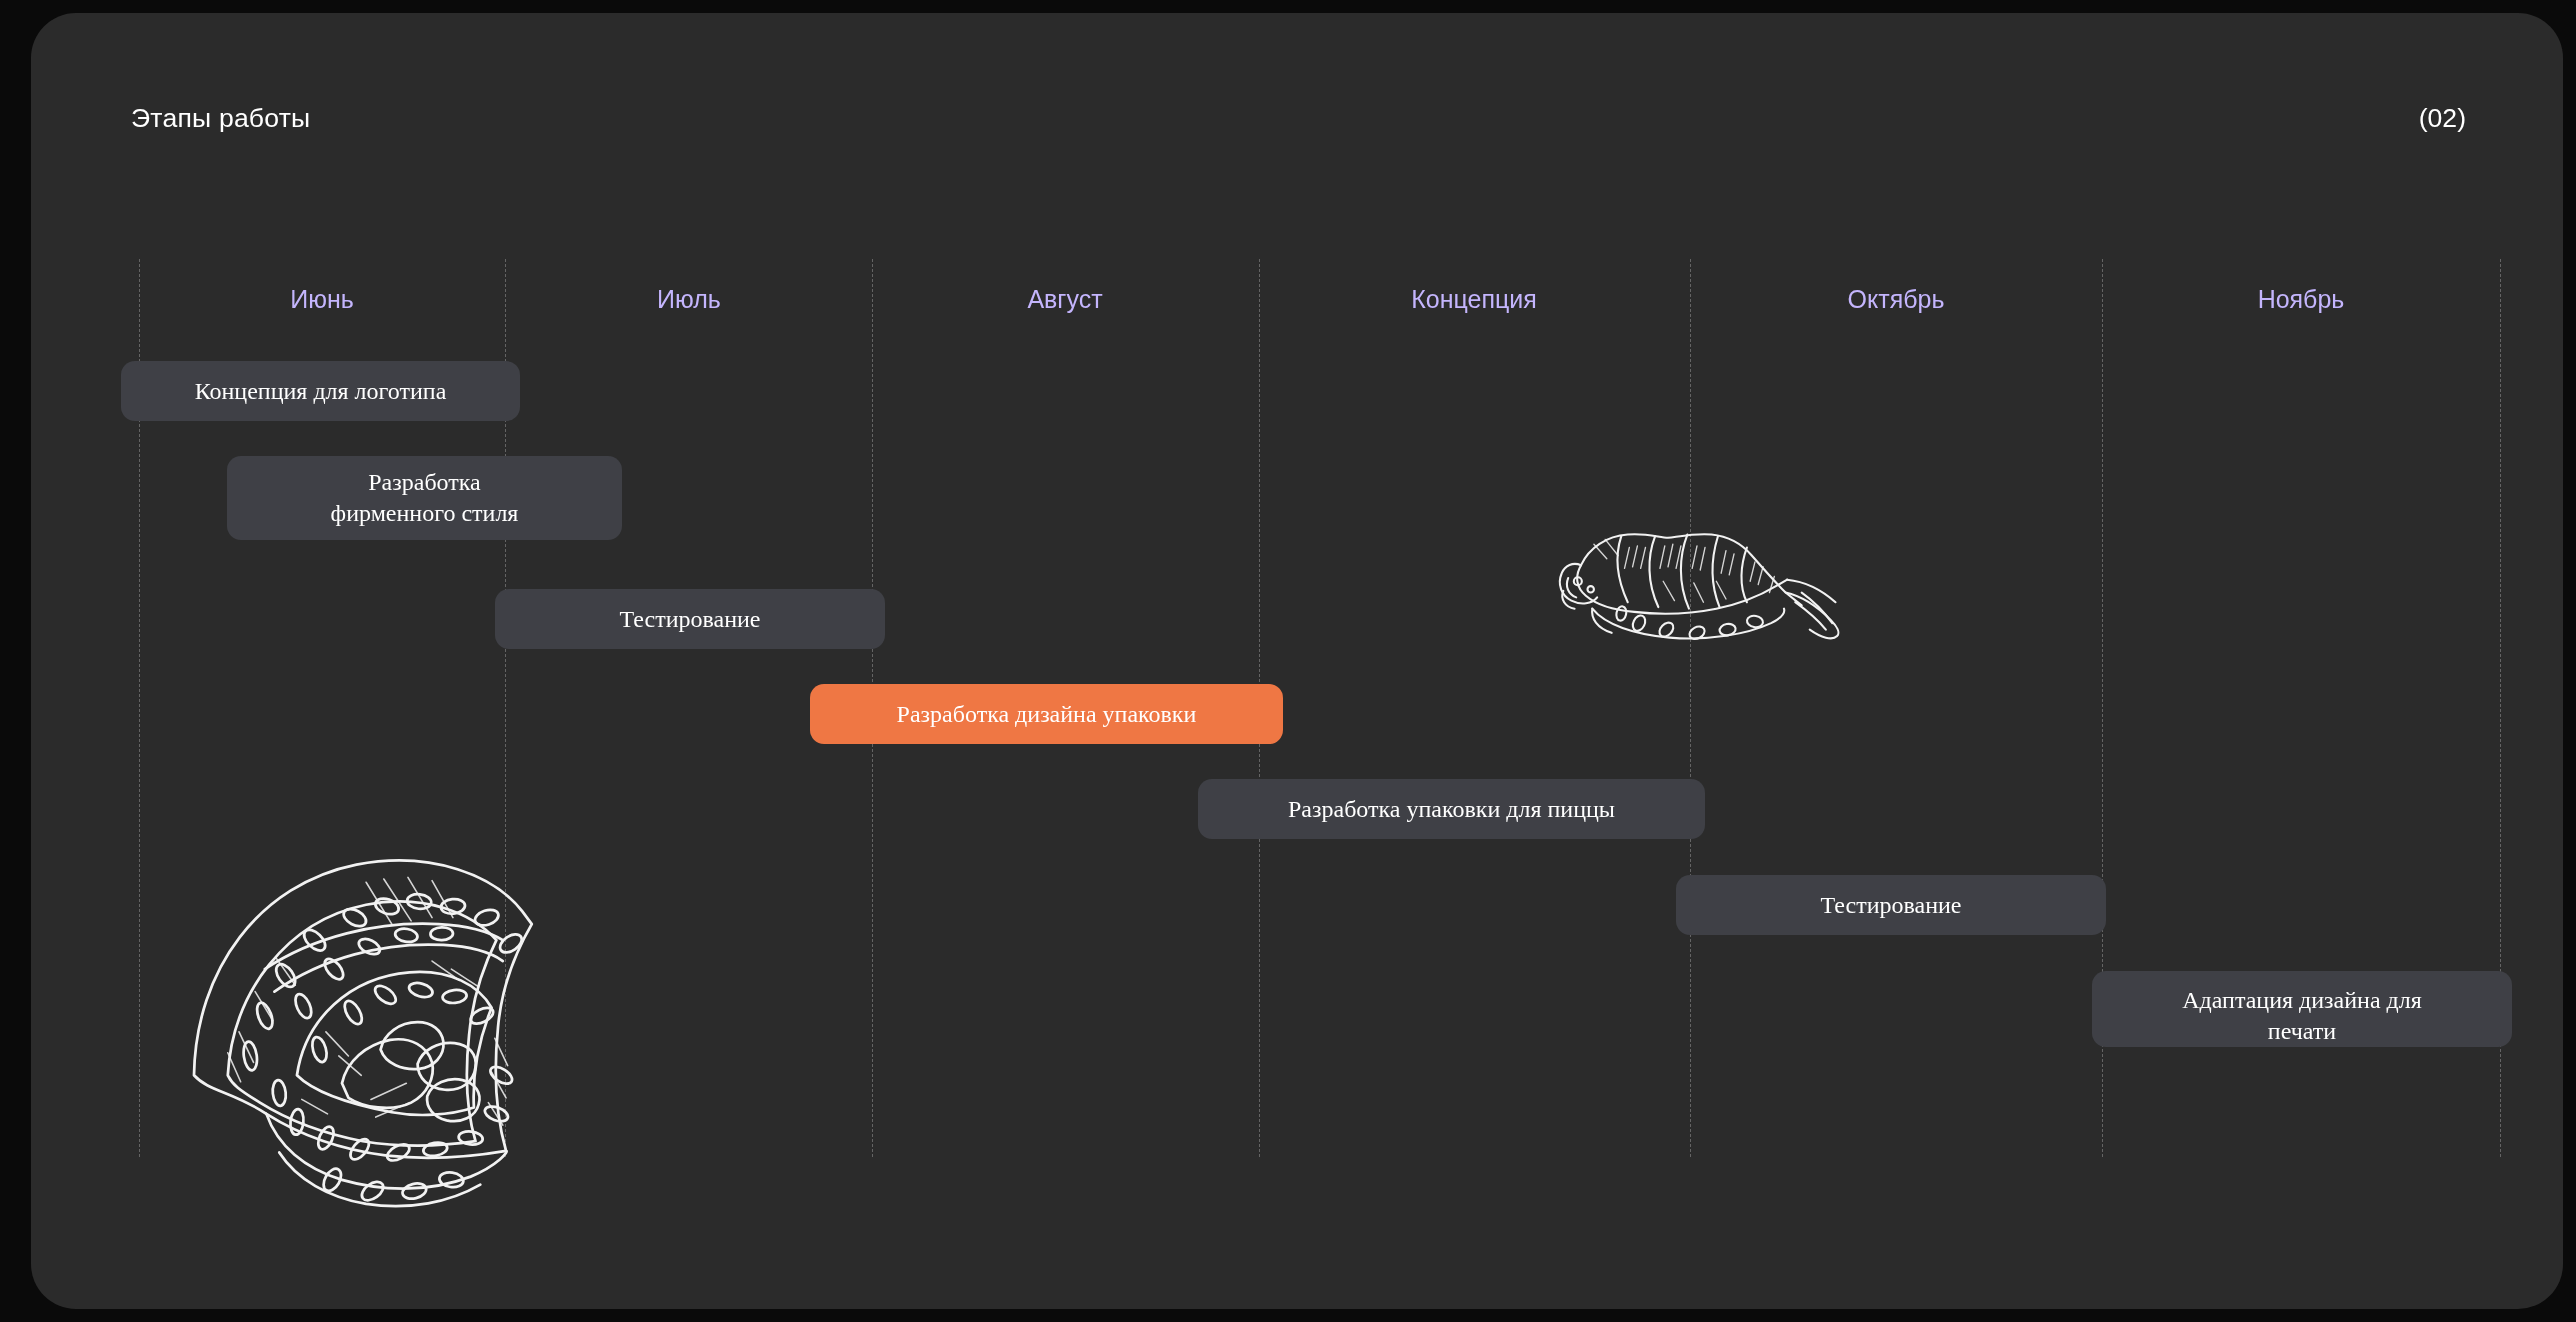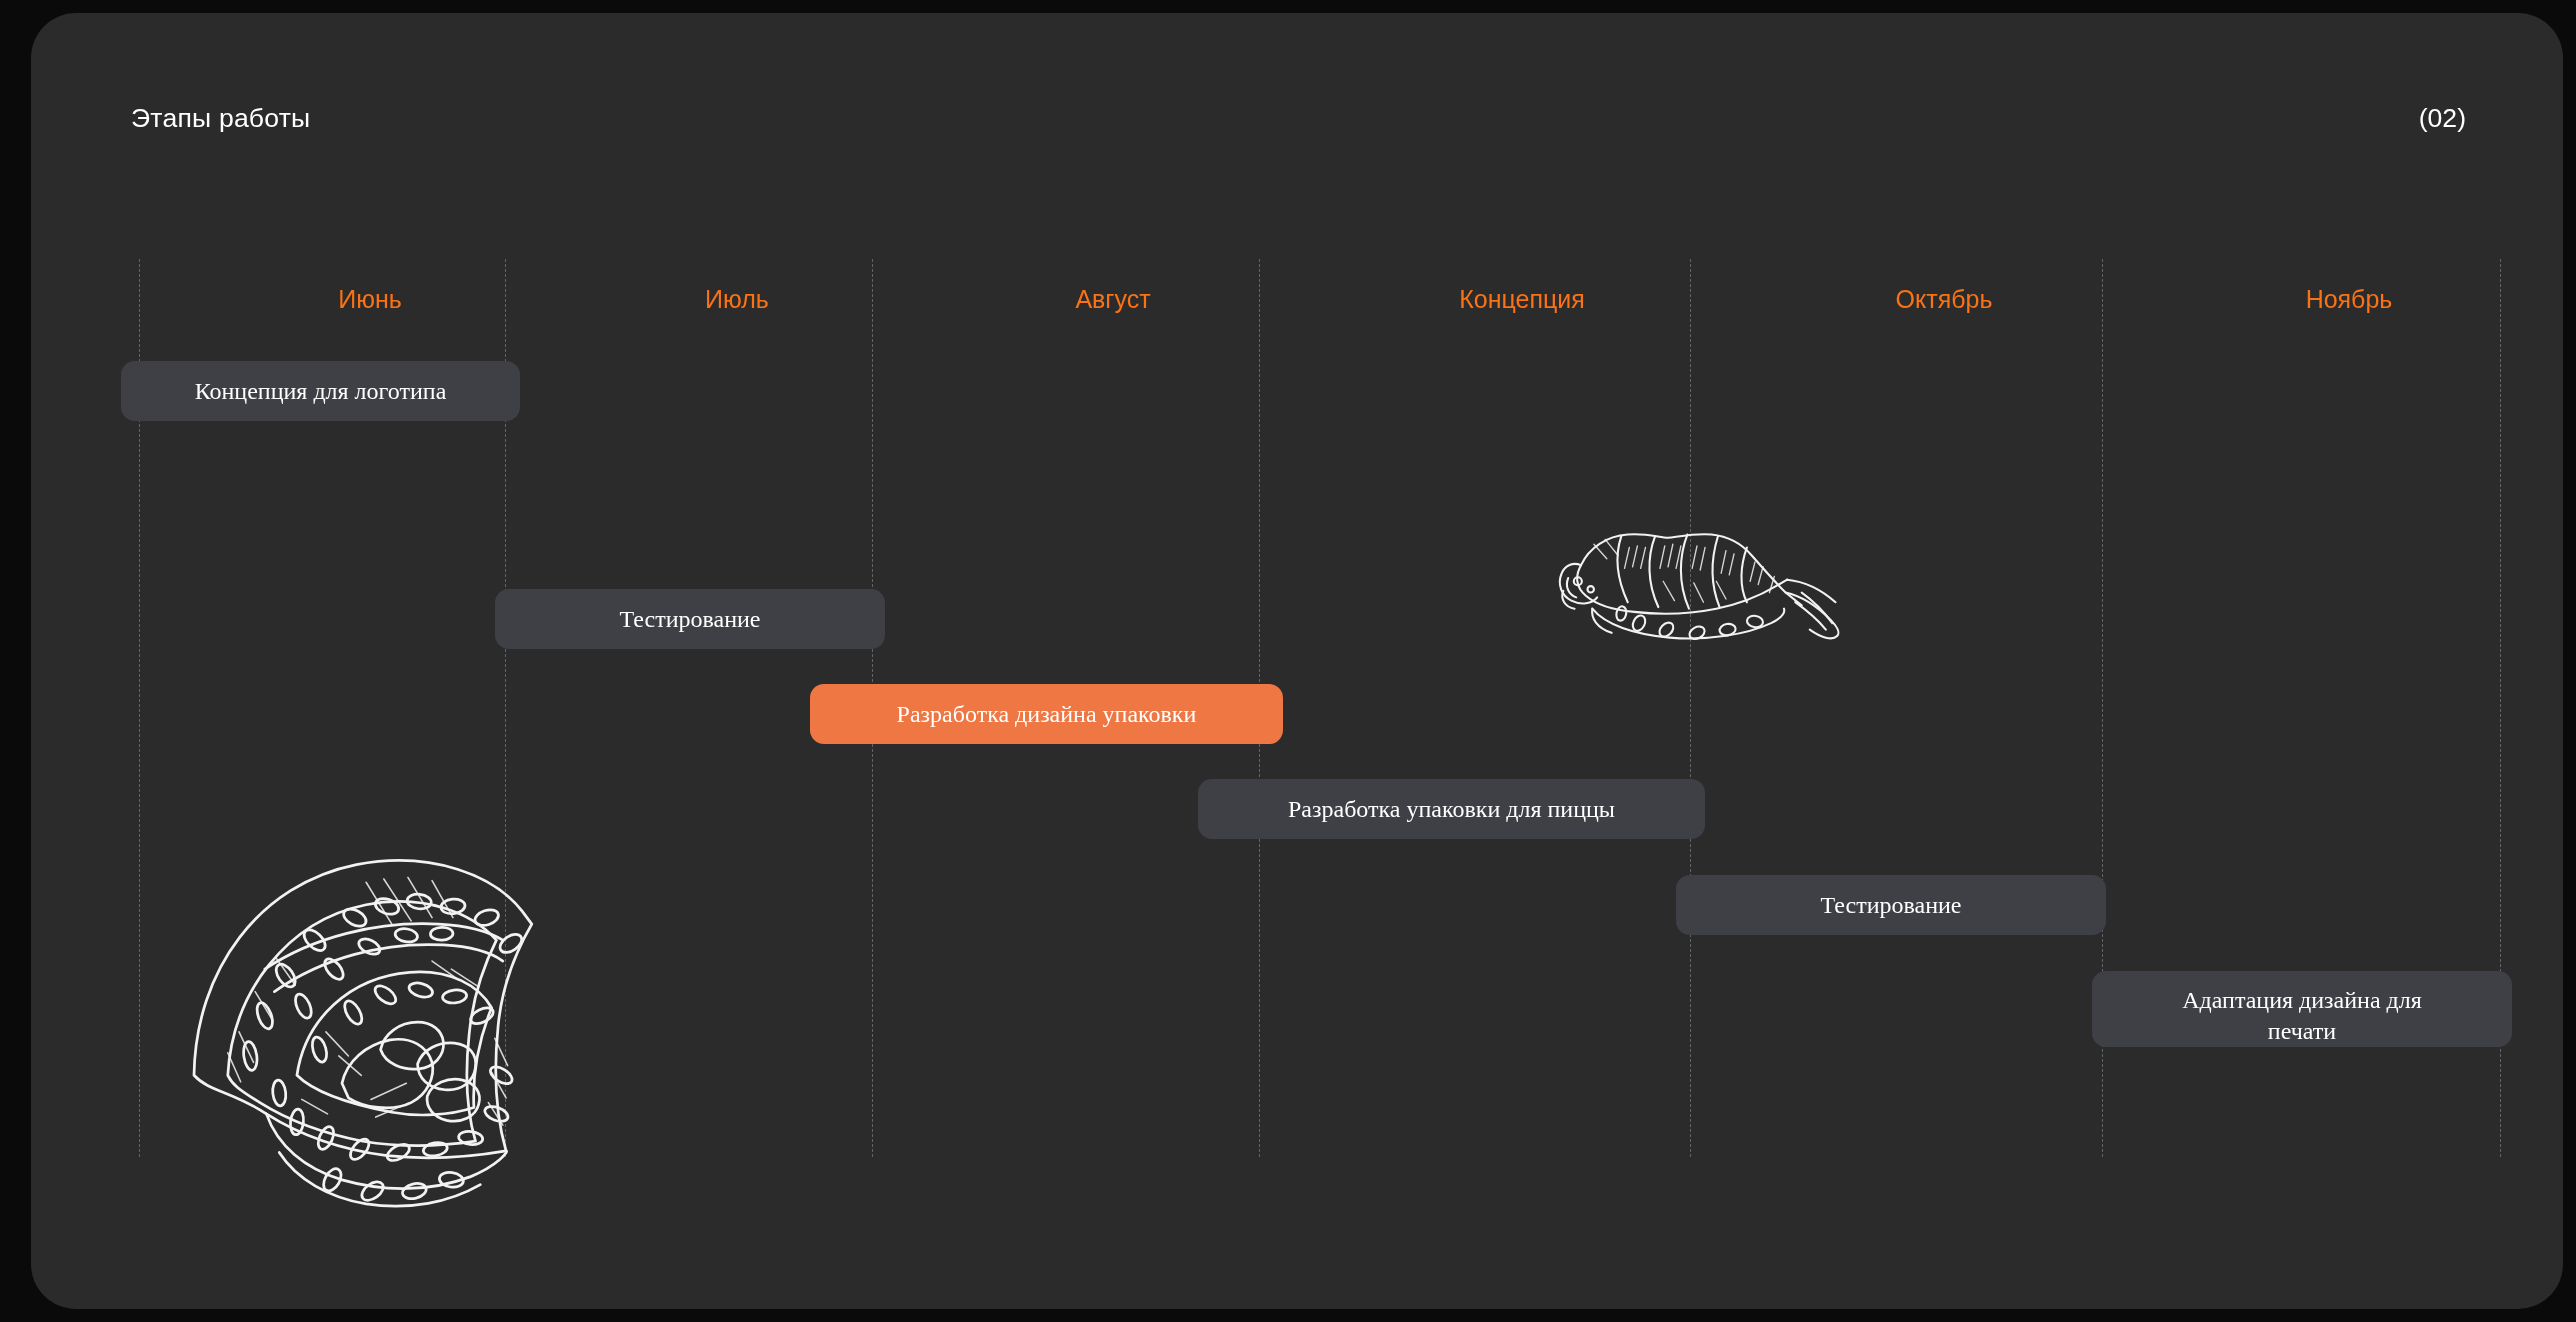--- a/index.html
+++ b/index.html
@@ -65,25 +65,24 @@
     width: 0;
     border-left: 1.6px dashed #6e6e6e;
     opacity: 0.85;
   }
 
   .month-label {
     position: absolute;
     top: 271px;
     font-size: 25px;
     line-height: 1.2;
-    color: #f97316;
+    color: #c4b5fd;
     text-align: right;
     white-space: nowrap;
     transform: translateX(-50%);
-    margin-left: 48px;
   }
 
   
   .bars-layer {
     position: absolute;
     left: 0;
     top: 0;
     width: 100%;
     height: 100%;
   }
@@ -299,20 +298,24 @@
       </g>
     </svg>
   </div>
 
   <div class="bars-layer">
 
     <div class="bar" style="left:90px; top:348px; width:399px; height:60px;">
       <span class="bar-label">Концепция для логотипа</span>
     </div>
 
+    <div class="bar" style="left:196px; top:443px; width:395px; height:84px;">
+      <span class="bar-label">Разработка
+фирменного стиля</span>
+    </div>
 
     <div class="bar" style="left:464px; top:576px; width:390px; height:60px;">
       <span class="bar-label">Тестирование</span>
     </div>
 
     <div class="bar" style="left:1167px; top:766px; width:507px; height:60px;">
       <span class="bar-label">Разработка упаковки для пиццы</span>
     </div>
 
     <div class="bar accent" style="left:779px; top:671px; width:473px; height:60px;">

